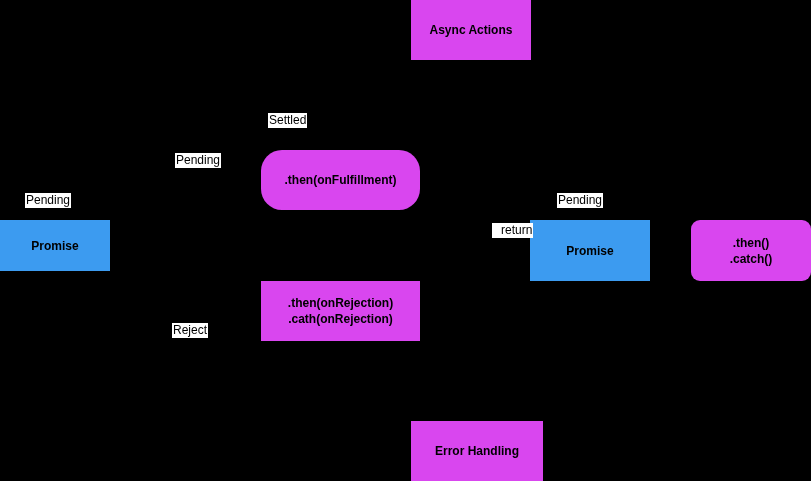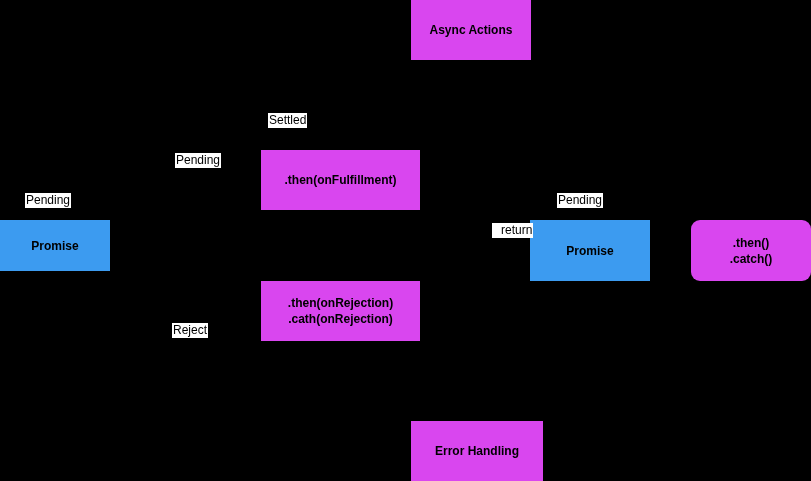--- a/index.html
+++ b/index.html
@@ -70,21 +70,21 @@
   </svg>
 
   <div class="node orange" style="left:411px; top:0px; width:120px; height:60px;">
     <span class="node-label">Async Actions</span>
   </div>
 
   <div class="node blue" style="left:0px; top:220px; width:110px; height:51px;">
     <span class="node-label">Promise</span>
   </div>
 
-  <div class="node orange" style="left:261px; top:150px; width:159px; height:60px;">
+  <div class="node orange" style="left:261px; top:150px; width:159px; height:60px;border-radius:21px;">
     <span class="node-label">.then(onFulfillment)</span>
   </div>
 
   <div class="node orange" style="left:261px; top:281px; width:159px; height:60px;">
     <span class="node-label">.then(onRejection)
 .cath(onRejection)</span>
   </div>
 
   <div class="node blue" style="left:530px; top:220px; width:120px; height:61px;">
     <span class="node-label">Promise</span>

